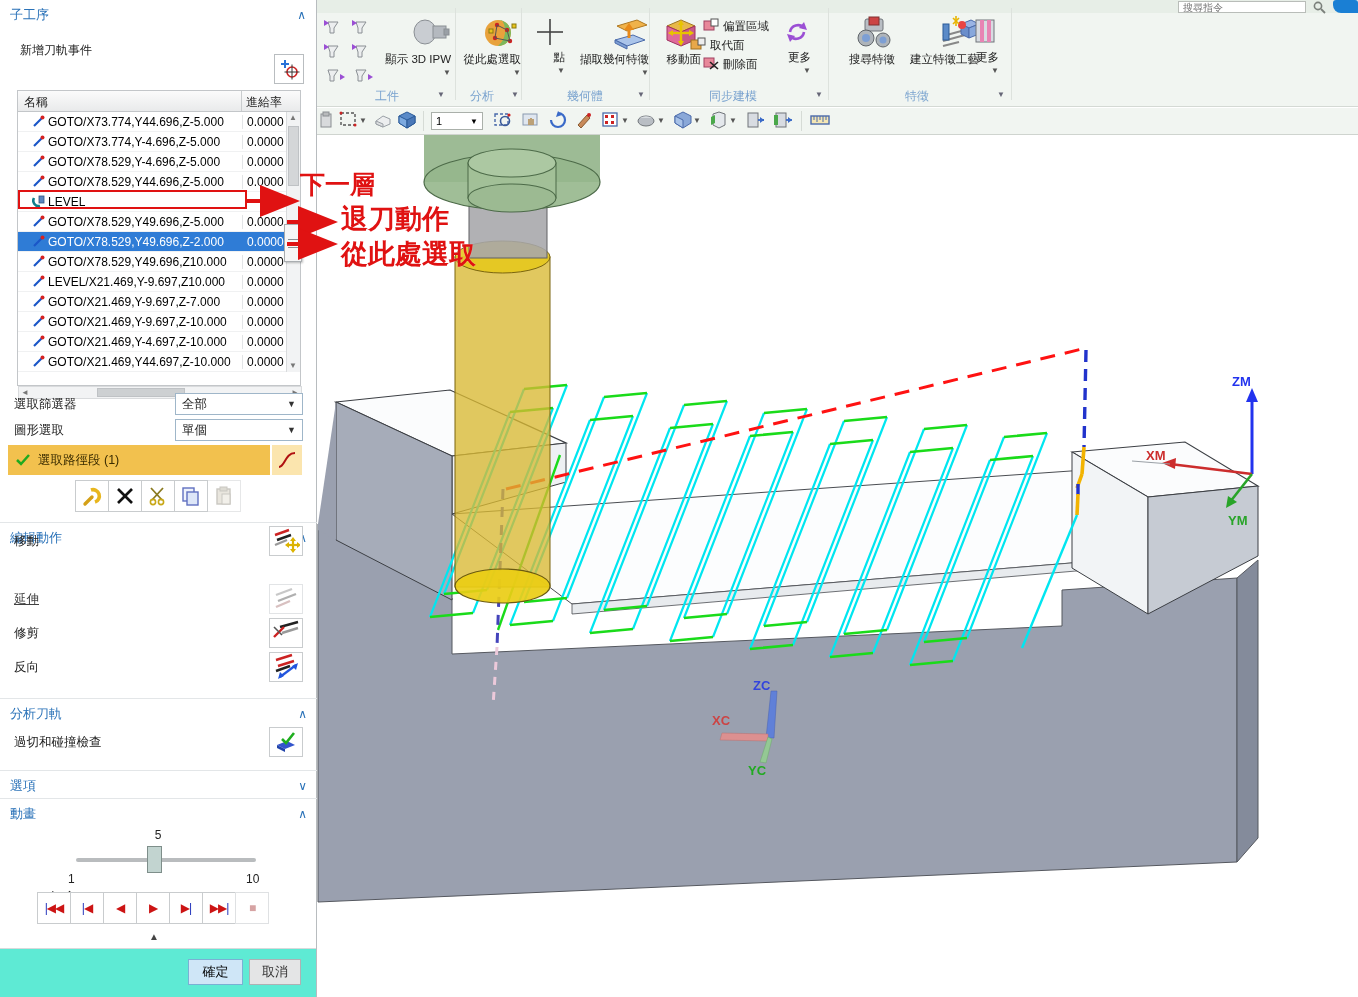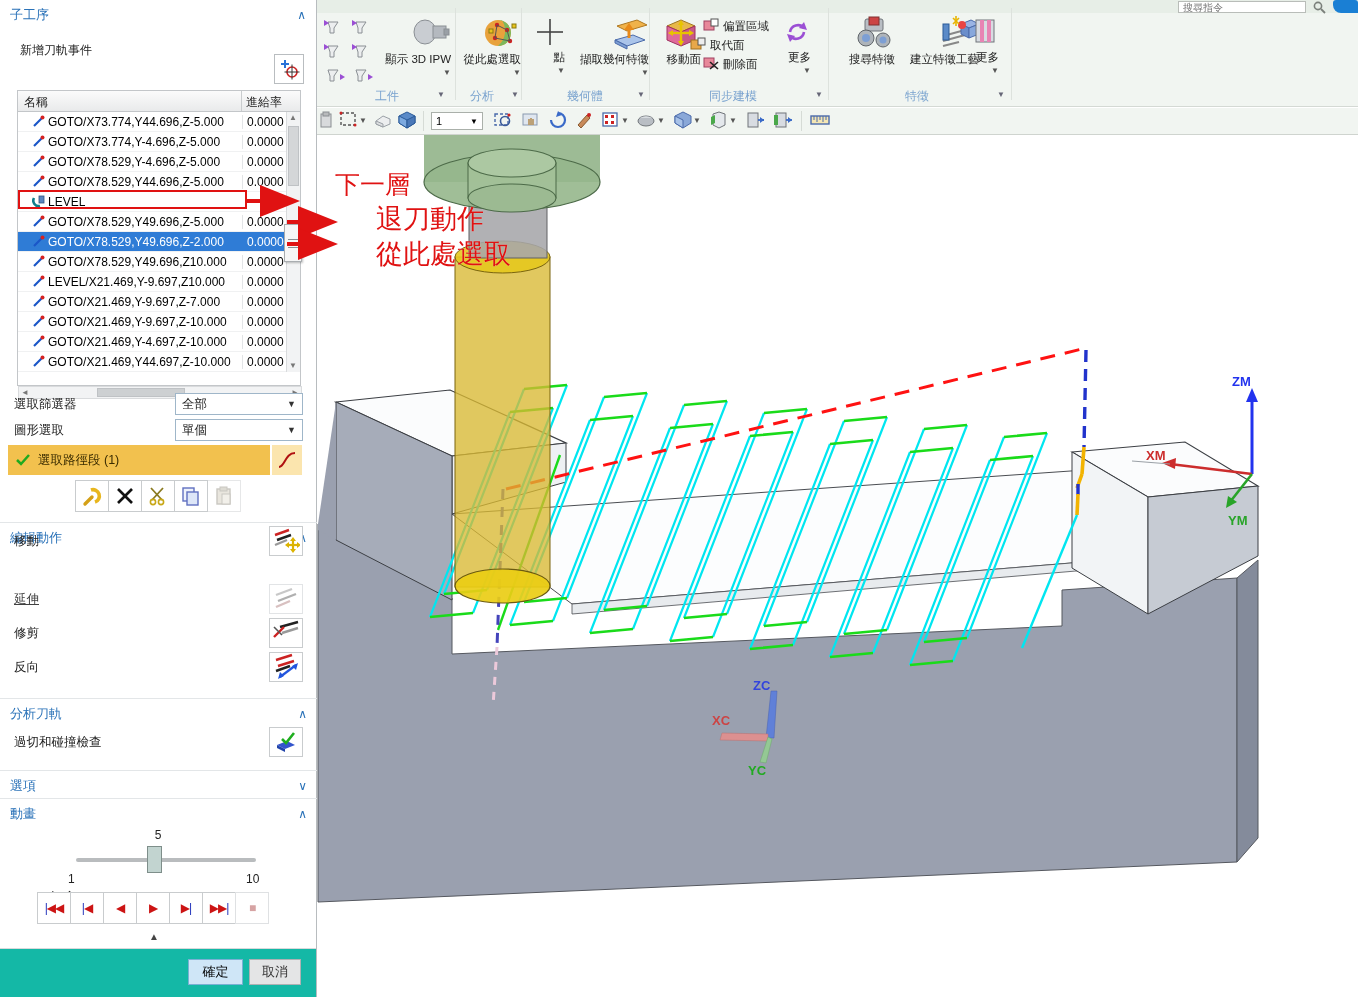--- a/index.html
+++ b/index.html
@@ -83,21 +83,21 @@
     background:#c2d4d0; border:1px solid #7e8e8a; }
   #range-min { position:absolute; left:68px; top:872px; font-size:12px; color:#222; }
   #range-max { position:absolute; left:246px; top:872px; font-size:12px; color:#222; }
   #playback { position:absolute; left:38px; top:892px; display:flex; }
   .pb { width:34px; height:32px; border:1px solid #c9ccce; background:#fff; margin-left:-1px;
     display:flex; align-items:center; justify-content:center; font-size:12px; color:#cc1414;
     letter-spacing:-1px; font-weight:bold; }
   .pb .pb-bar { color:#2233bb; font-weight:normal; }
   .pb.disabled { color:#d6a3a3; border-color:#dfe1e3; }
   #collapse-tri { position:absolute; left:149px; top:931px; font-size:10px; color:#444; }
-  #panel-footer { position:absolute; left:0; top:948px; width:316px; height:49px; background:#14b8a6;
+  #panel-footer { position:absolute; left:0; top:948px; width:316px; height:49px; background:#5eead4;
     border-top:1px solid #d8dadb; }
   .foot-btn { position:absolute; top:10px; height:26px; font-size:13px; display:flex;
     align-items:center; justify-content:center; }
   #ok-btn { left:188px; width:55px; background:#cfe6f7; border:1px solid #7ab0d4; }
   #cancel-btn { left:249px; width:52px; background:#e4e5e6; border:1px solid #aeb1b4; color:#333; }
 
   
   #ribbon { position:absolute; left:317px; top:0; width:1041px; height:107px;
     background:#f1f5f1; border-bottom:1px solid #d4d9d4; }
   #ribbon-top { position:absolute; left:0; top:0; width:1041px; height:13px; background:#e7eee7; }
@@ -122,22 +122,22 @@
   #view-scale { position:absolute; left:114px; top:4px; width:52px; height:18px; border:1px solid #aab0aa;
     background:#fff; font-size:11px; display:flex; align-items:center; padding:0 4px; }
   #view-scale .car { margin-left:auto; font-size:8px; }
 
   
   #viewport { position:absolute; left:317px; top:135px; width:1041px; height:862px; background:#fff; }
   #scene { position:absolute; left:0; top:0; }
   .axis-label { font-weight:bold; font-size:13px; font-family:"Liberation Sans",sans-serif; }
 
   
-  .anno-text { position:absolute; color:#e01212; font-weight:normal; z-index:60; white-space:nowrap;
-    text-shadow:0 0 1px rgba(255,255,255,.6);margin-left:35px; }
+  .anno-text { position:absolute; color:#e01212; font-weight:bold; z-index:60; white-space:nowrap;
+    text-shadow:0 0 1px rgba(255,255,255,.6); }
   #anno-level-box { position:absolute; left:18px; top:190px; width:229px; height:19px;
     border:2px solid #e01212; z-index:55; pointer-events:none; }
   #anno-arrows { position:absolute; left:240px; top:160px; z-index:58; pointer-events:none; }
 </style>
 </head>
 <body>
 
 <div id="root">
 
   <aside id="panel">

